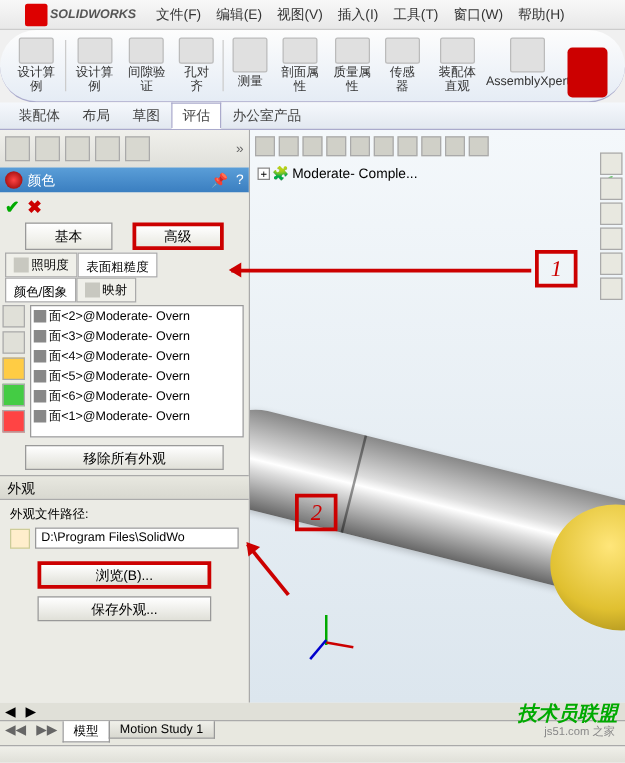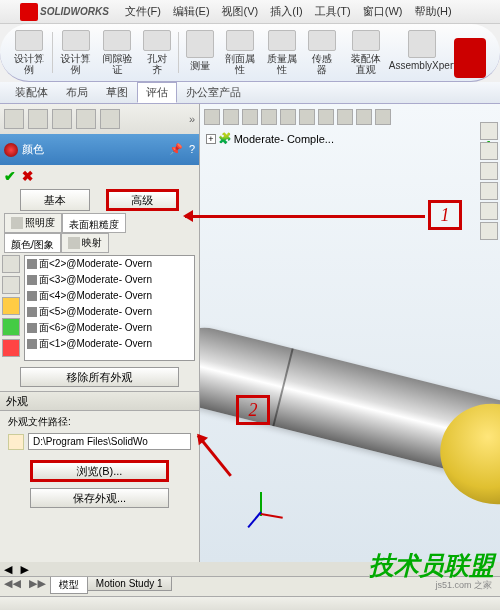--- a/index.html
+++ b/index.html
@@ -25,21 +25,21 @@
 .cmd-tab { padding: 2px 8px; font-size: 11px; color: #444; border: 1px solid transparent; }
 .cmd-tab.active { background: #fff; border: 1px solid #aac; border-bottom: 1px solid #fff; }
 
 
 .main { display: flex; height: 458px; }
 .panel { width: 200px; background: #ebebe5; border-right: 1px solid #aaa; display: flex; flex-direction: column; }
 .panel-icons { height: 30px; display: flex; align-items: center; gap: 4px; padding: 2px 4px; background: linear-gradient(#f0f0ec, #e0e0da); }
 .panel-tabicon { width: 20px; height: 20px; background: #d8d8d0; border: 1px solid #aaa; }
 
 
-.color-header { height: 31px; background: linear-gradient(#5a9ed8, #3a7ec0); color: #fff; display: flex; align-items: center; padding: 0 4px; font-size: 11px; }
+.color-header { height: 20px; background: linear-gradient(#5a9ed8, #3a7ec0); color: #fff; display: flex; align-items: center; padding: 0 4px; font-size: 11px; }
 .color-header-icon { width: 14px; height: 14px; background: radial-gradient(circle, #f44, #800); border-radius: 50%; margin-right: 4px; }
 .color-header-end { margin-left: auto; display: flex; gap: 6px; }
 
 
 .confirm-bar { height: 22px; display: flex; align-items: center; gap: 6px; padding: 2px 4px; background: #ebebe5; }
 .check-btn { color: #0a0; font-size: 14px; font-weight: bold; }
 .x-btn { color: #c00; font-size: 14px; font-weight: bold; }
 
 
 .basic-adv { height: 26px; display: flex; padding: 2px 20px; gap: 4px; }
@@ -108,21 +108,21 @@
 .box2 { left: 236px; top: 395px; }
 
 
 .bot-scroll { height: 14px; background: #e0e0d8; display: flex; align-items: center; }
 .bot-tabs { height: 20px; background: #e8e8e0; display: flex; align-items: flex-start; border-top: 1px solid #aaa; }
 .bot-tab { padding: 1px 8px; font-size: 10px; border: 1px solid #999; background: linear-gradient(#f0f0ea, #d8d8d0); margin-right: -1px; border-top: none; }
 .bot-tab.active { background: #fff; }
 .status { height: 20px; background: linear-gradient(#f0f0ea, #d8d8d0); display: flex; align-items: center; font-size: 10px; padding: 0 6px; gap: 14px; border-top: 1px solid #aaa; }
 
 
-.watermark { position: absolute; right: 6px; bottom: 28px; font-size: 25px; font-weight: bold; color: #0a0; font-style: italic; pointer-events: none; font-family: Liberation Serif, serif; }
+.watermark { position: absolute; right: 6px; bottom: 28px; font-size: 16px; font-weight: bold; color: #0a0; font-style: italic; pointer-events: none; font-family: Liberation Serif, serif; }
 .watermark-sub { position: absolute; right: 8px; bottom: 18px; font-size: 9px; color: #888; }
 </style>
 </head>
 <body>
 
 <div class="menubar">
   <div class="sw-logo">
     <div class="sw-logo-icon"></div>
     <span class="sw-logo-text">SOLIDWORKS</span>
   </div>

